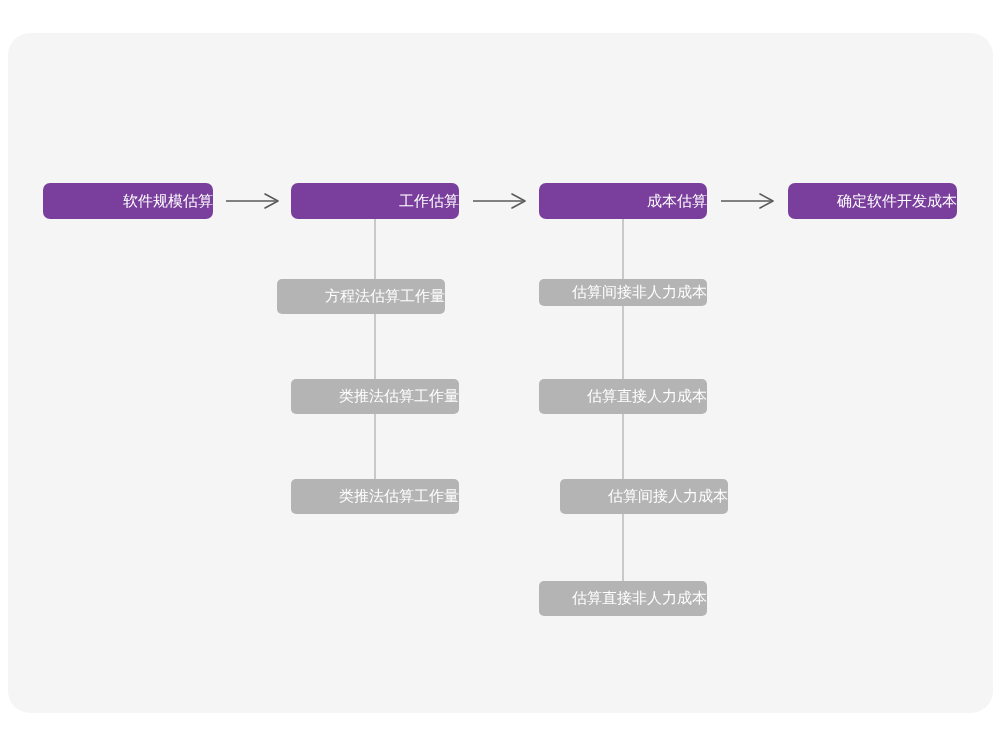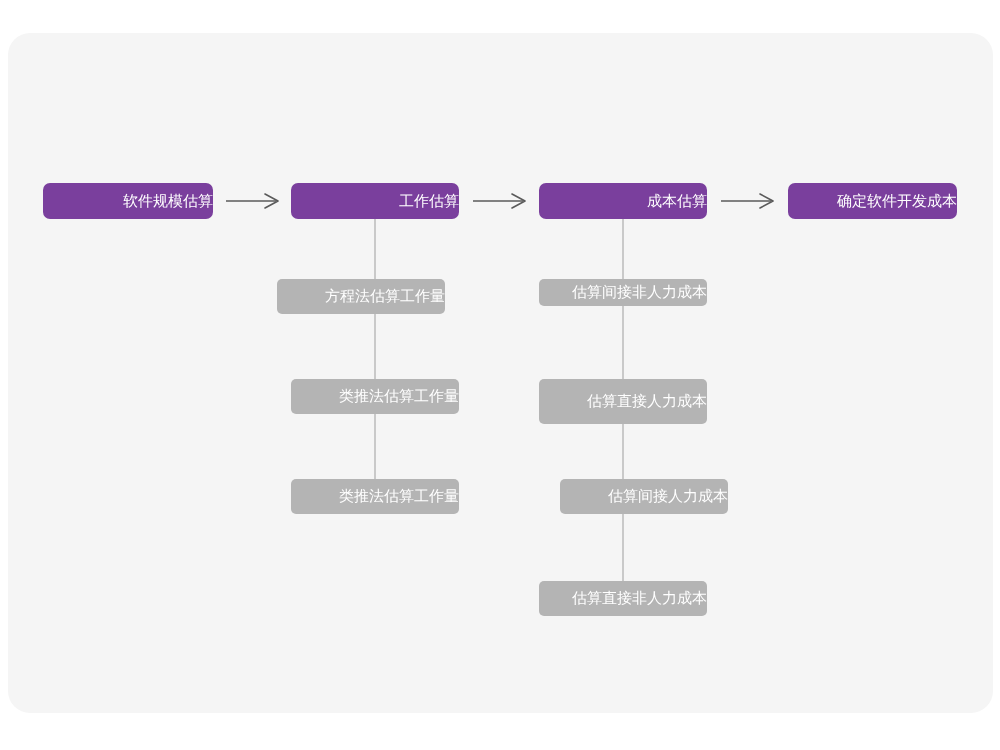--- a/index.html
+++ b/index.html
@@ -113,21 +113,21 @@
       <div class="node secondary" style="left: 291px; top: 479px; width: 168px; height: 35px;">
         <span>类推法估算工作量</span>
       </div>
       <div class="vline" style="left: 622px; top: 219px; height: 362px;"></div>
       <div class="node primary" style="left: 539px; top: 183px; width: 168px;">
         <span>成本估算</span>
       </div>
       <div class="node secondary" style="left: 539px; top: 279px; width: 168px; height: 27px;">
         <span>估算间接非人力成本</span>
       </div>
-      <div class="node secondary" style="left: 539px; top: 379px; width: 168px; height: 45px;">
+      <div class="node secondary" style="left: 539px; top: 379px; width: 168px; height: 35px;">
         <span>估算直接人力成本</span>
       </div>
       <div class="node secondary" style="left: 560px; top: 479px; width: 168px; height: 35px;">
         <span>估算间接人力成本</span>
       </div>
       <div class="node secondary" style="left: 539px; top: 581px; width: 168px; height: 35px;">
         <span>估算直接非人力成本</span>
       </div>
       <div class="node primary" style="left: 788px; top: 183px; width: 169px;">
         <span>确定软件开发成本</span>

